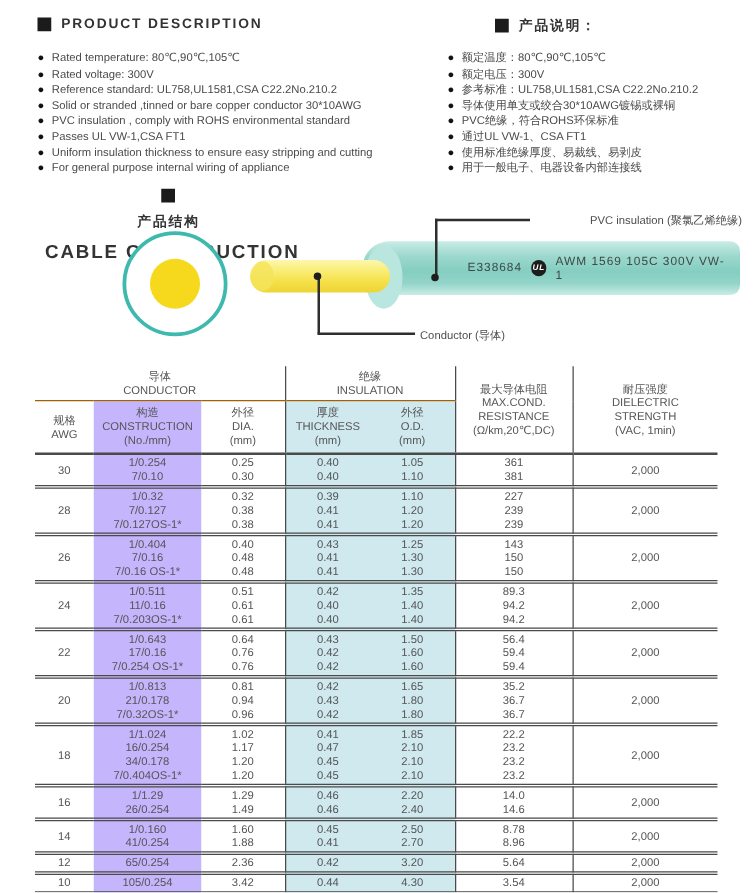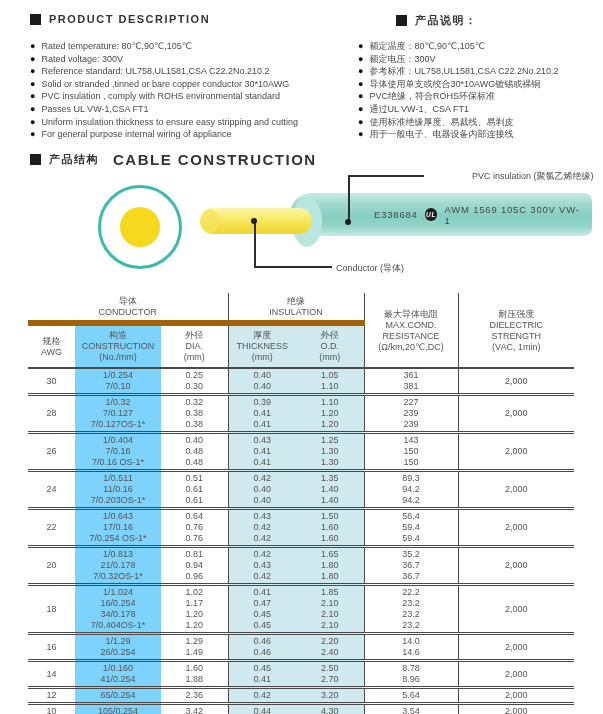--- a/index.html
+++ b/index.html
@@ -69,25 +69,25 @@
   .spec-table {
     position: absolute; left: 28px; top: 293px;
     width: 546px; border-collapse: collapse; table-layout: fixed;
     font-size: 9px; line-height: 11px; color: #555;
   }
   .spec-table th { font-weight: normal; }
   .spec-table th, .spec-table td {
     text-align: center; vertical-align: middle; white-space: pre-line; padding: 1px 0;
   }
   tr.group-row th { padding: 3px 0 2px; }
-  tr.group-row th.grp { border-bottom: 6px solid #a16207; }
+  tr.group-row th.grp { border-bottom: 1px solid #a16207; }
   tr.col-row th { padding: 4px 0; border-bottom: 2px solid #4a4a4a; }
   th.rowspan-head { border-bottom: 2px solid #4a4a4a; }
   .vline { border-left: 1px solid #4a4a4a; }
-  .bg-yellow { background: #7dd3fc; }
+  .bg-yellow { background: #c4b5fd; }
   .bg-blue { background: #cfe9ef; }
   tbody tr { border-top: 3px double #4a4a4a; }
   tbody tr:first-child { border-top: none; }
   .spec-table { border-bottom: 3px double #4a4a4a; }
 </style>
 </head>
 <body>
 
 <div class="page">
 
@@ -162,21 +162,21 @@
       <li>
         <span class="bullet">●</span>
         <span class="li-text">使用标准绝缘厚度、易裁线、易剥皮</span>
       </li>
       <li>
         <span class="bullet">●</span>
         <span class="li-text">用于一般电子、电器设备内部连接线</span>
       </li>
     </ul>
 
-  <div class="sec-heading" style="left:30px; top:151px;">
+  <div class="sec-heading" style="left:30px; top:151px;flex-direction:column;">
     <span class="sq"></span>
     <span class="sec-title">产品结构</span>
     <span class="sec-title-en" style="margin-left:6px;">CABLE CONSTRUCTION</span>
   </div>
 
   <div class="cross-ring">
     <div class="cross-core"></div>
   </div>
 
   <div class="conductor-rod">

